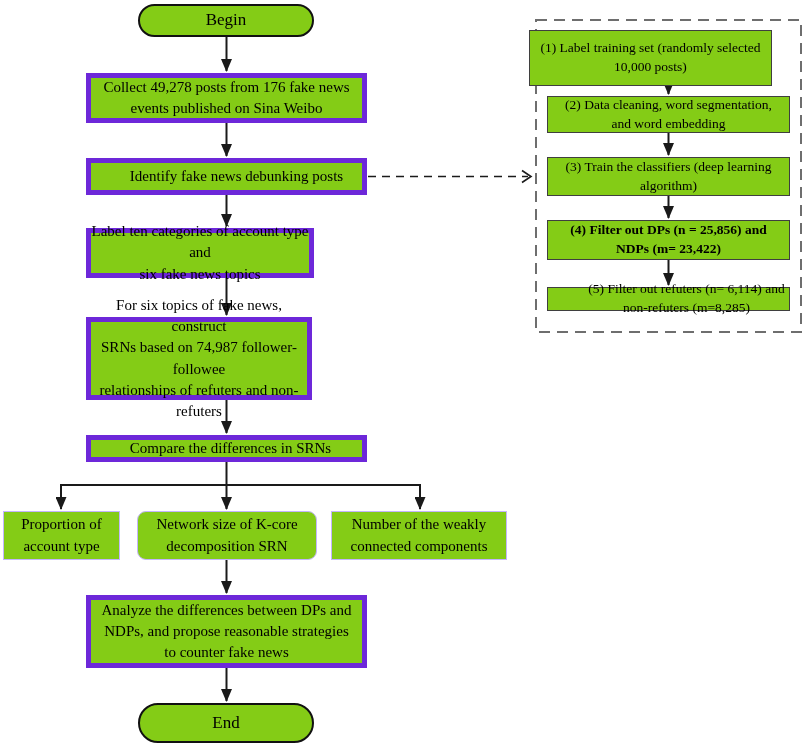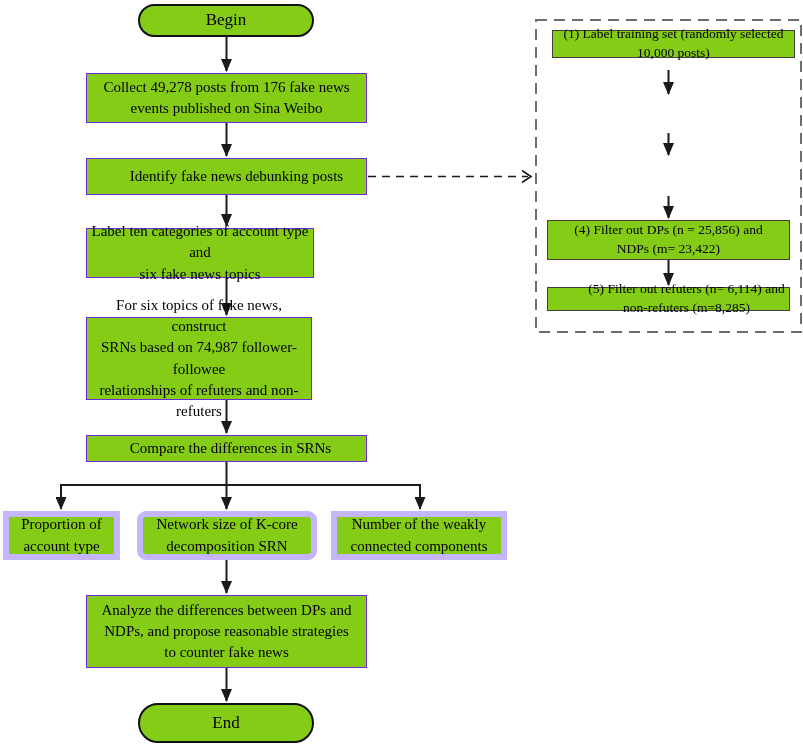--- a/index.html
+++ b/index.html
@@ -23,25 +23,25 @@
     display: flex;
     align-items: center;
     justify-content: center;
     text-align: center;
     background: #84cc16;
     box-sizing: border-box;
     white-space: pre-line;
     line-height: 1.42;
   }
   .proc {
-    border: 1px solid #6d28d9;
+    border: 5px solid #6d28d9;
     font-size: 15px;
   }
   .branch {
-    border: 6px solid #c4b5fd;
+    border: 1px solid #c4b5fd;
     font-size: 15px;
   }
   .terminal {
     border: 2px solid #111111;
     font-size: 17px;
   }
   .side-step {
     border: 1px solid #3f3f3f;
     font-size: 13.5px;
     line-height: 1.4;
@@ -52,24 +52,24 @@
   .n-identify  { left: 86px;  top: 158px; width: 281px; height: 37px; padding-left: 20px; }
   .n-label     { left: 86px;  top: 228px; width: 228px; height: 50px; }
   .n-construct { left: 86px;  top: 317px; width: 226px; height: 83px; justify-content: flex-end; }
   .n-compare   { left: 86px;  top: 435px; width: 281px; height: 27px; padding-left: 8px; }
   .n-branch-a  { left: 3px;   top: 511px; width: 117px; height: 49px; }
   .n-branch-b  { left: 137px; top: 511px; width: 180px; height: 49px; border-radius: 9px; }
   .n-branch-c  { left: 331px; top: 511px; width: 176px; height: 49px; }
   .n-analyze   { left: 86px;  top: 595px; width: 281px; height: 73px; }
   .n-end       { left: 138px; top: 703px; width: 176px; height: 40px; border-radius: 20px; }
   
-  .n-step1 { left: 552px; top: 30px;  width: 243px; height: 28px; text-align: center; }
+  .n-step1 { left: 529px; top: 30px;  width: 243px; height: 56px; text-align: center; }
   .n-step2 { left: 547px; top: 96px;  width: 243px; height: 37px; }
   .n-step3 { left: 547px; top: 157px; width: 243px; height: 39px; }
-  .n-step4 { left: 547px; top: 220px; width: 243px; height: 40px; }
+  .n-step4 { left: 547px; top: 220px; width: 243px; height: 40px; font-weight: bold; }
   .n-step5 { left: 547px; top: 287px; width: 243px; height: 24px; padding-left: 36px; }
 </style>
 </head>
 <body>
 
 <div class="canvas">
 
   <svg class="connectors" width="803" height="745" viewBox="0 0 803 745" xmlns="http://www.w3.org/2000/svg">
     <defs>
       <marker id="ah" markerUnits="userSpaceOnUse" markerWidth="13" markerHeight="11" refX="12" refY="5.5" orient="auto">
@@ -160,21 +160,29 @@
 
   <div class="node terminal n-end">
     <span>End</span>
   </div>
 
   <div class="node side-step n-step1">
     <span>(1) Label training set (randomly selected
 10,000 posts)</span>
   </div>
 
+  <div class="node side-step n-step2">
+    <span>(2) Data cleaning, word segmentation,
+and word embedding</span>
+  </div>
 
+  <div class="node side-step n-step3">
+    <span>(3) Train the classifiers (deep learning
+algorithm)</span>
+  </div>
 
   <div class="node side-step n-step4">
     <span>(4) Filter out DPs (n = 25,856) and
 NDPs (m= 23,422)</span>
   </div>
 
   <div class="node side-step n-step5">
     <span>(5) Filter out refuters (n= 6,114) and
 non-refuters (m=8,285)</span>
   </div>

